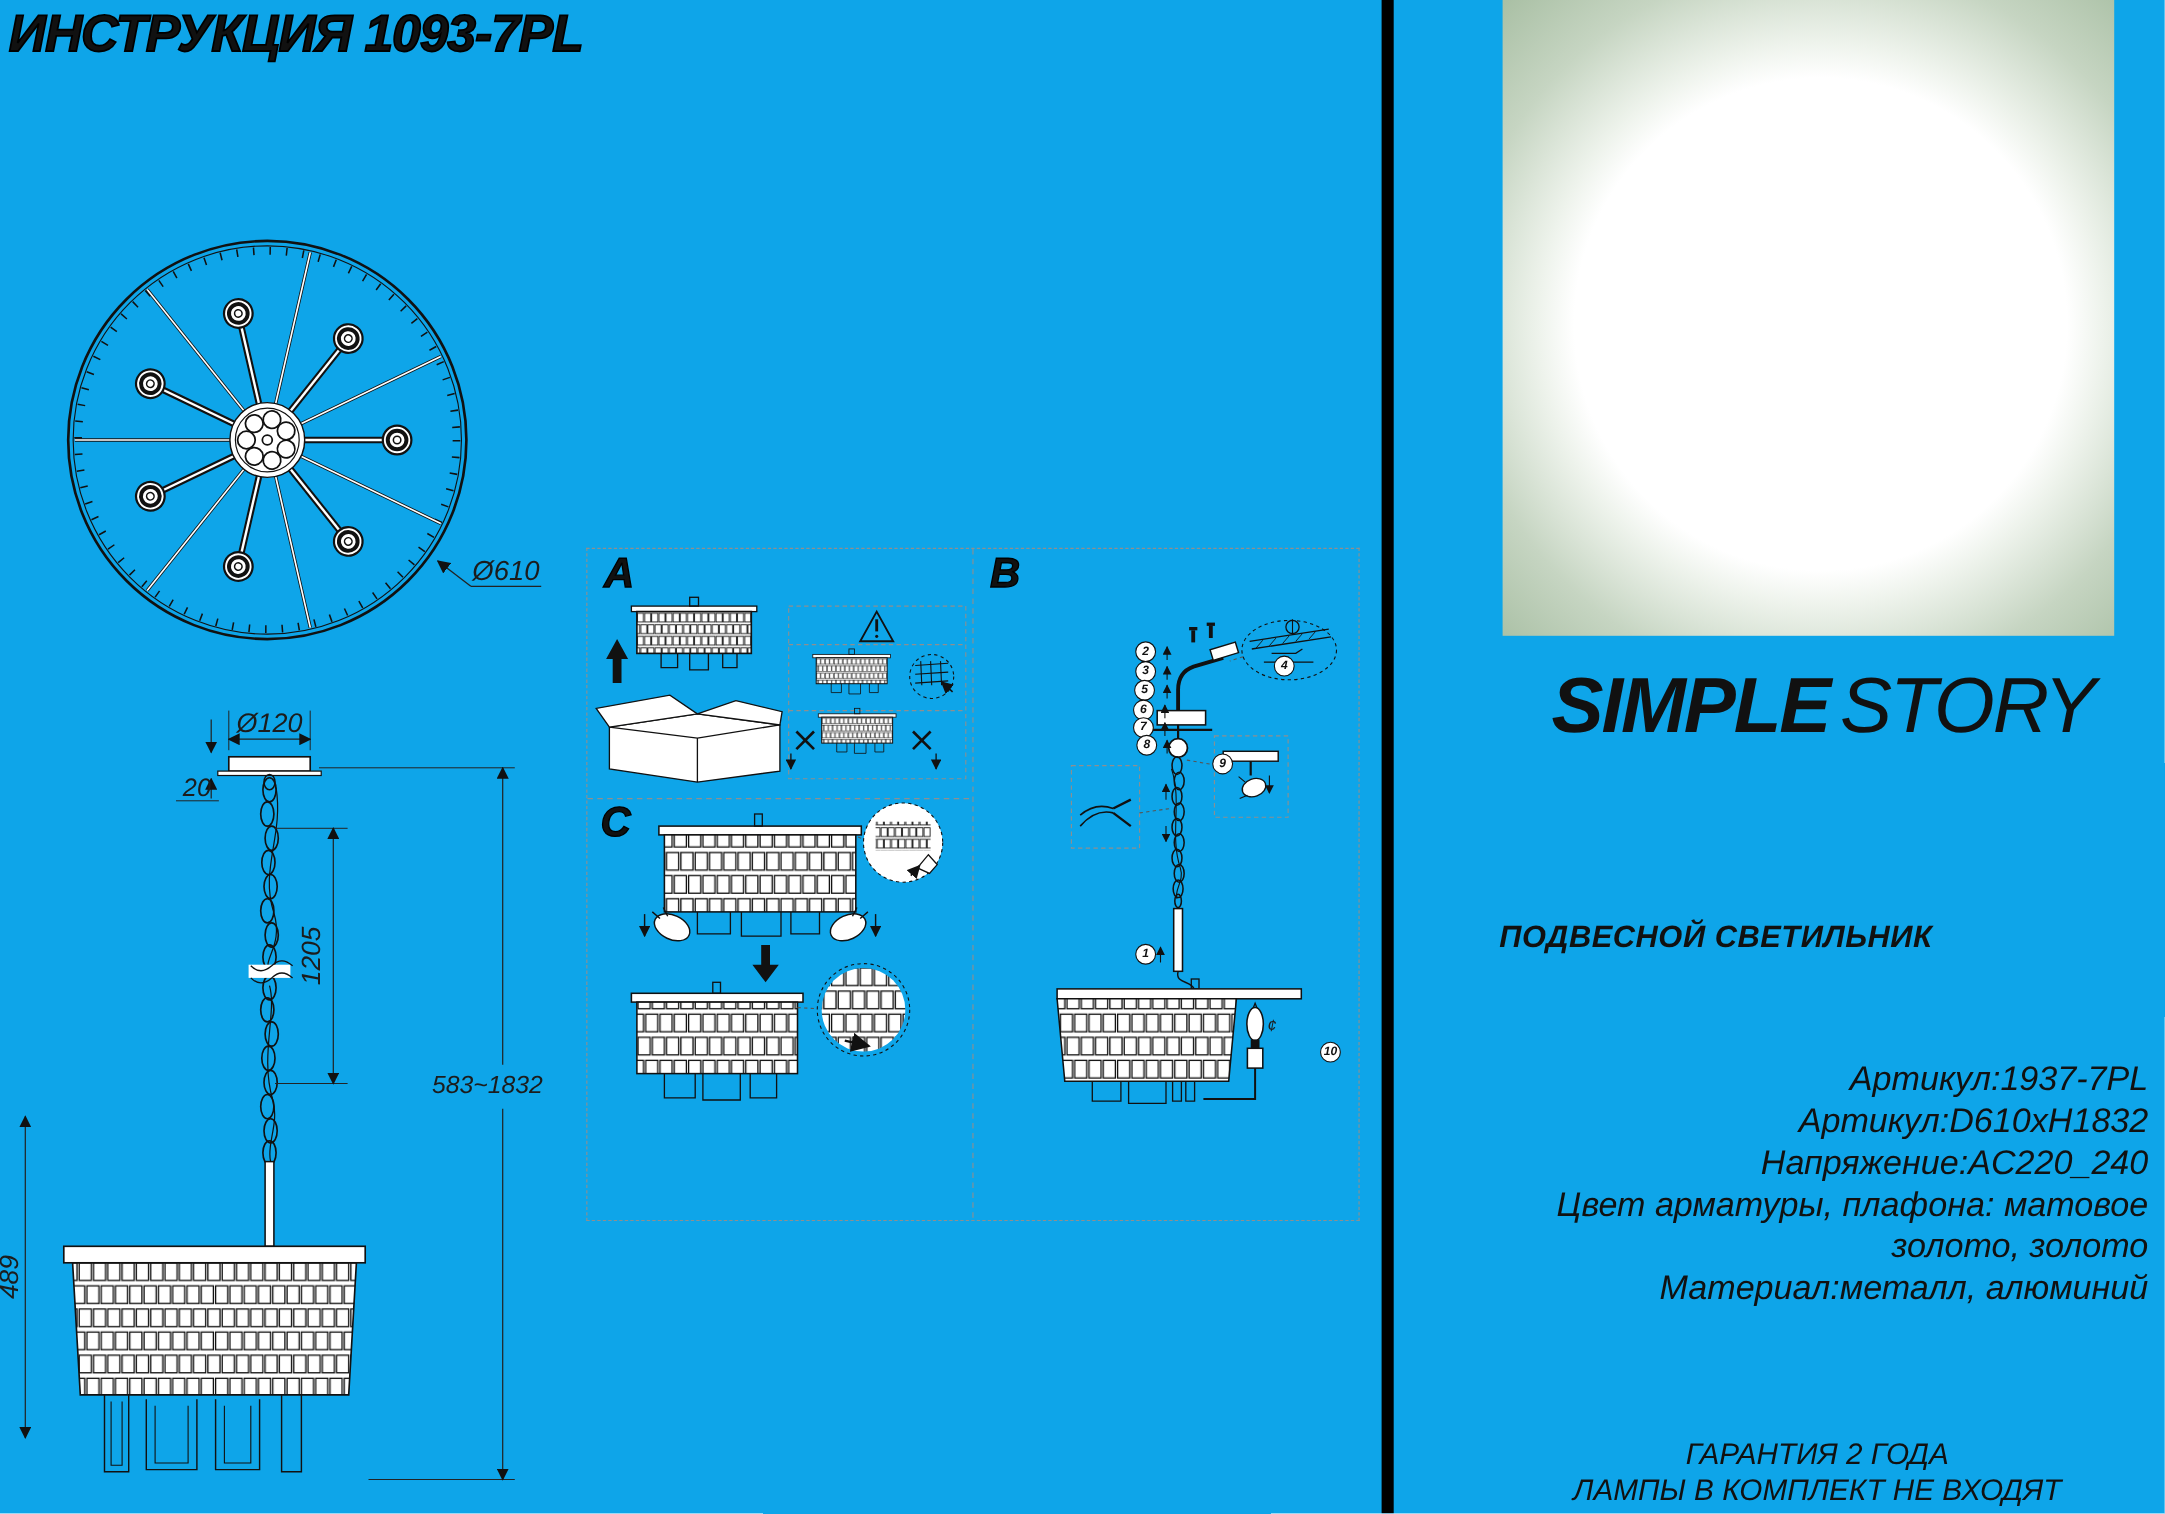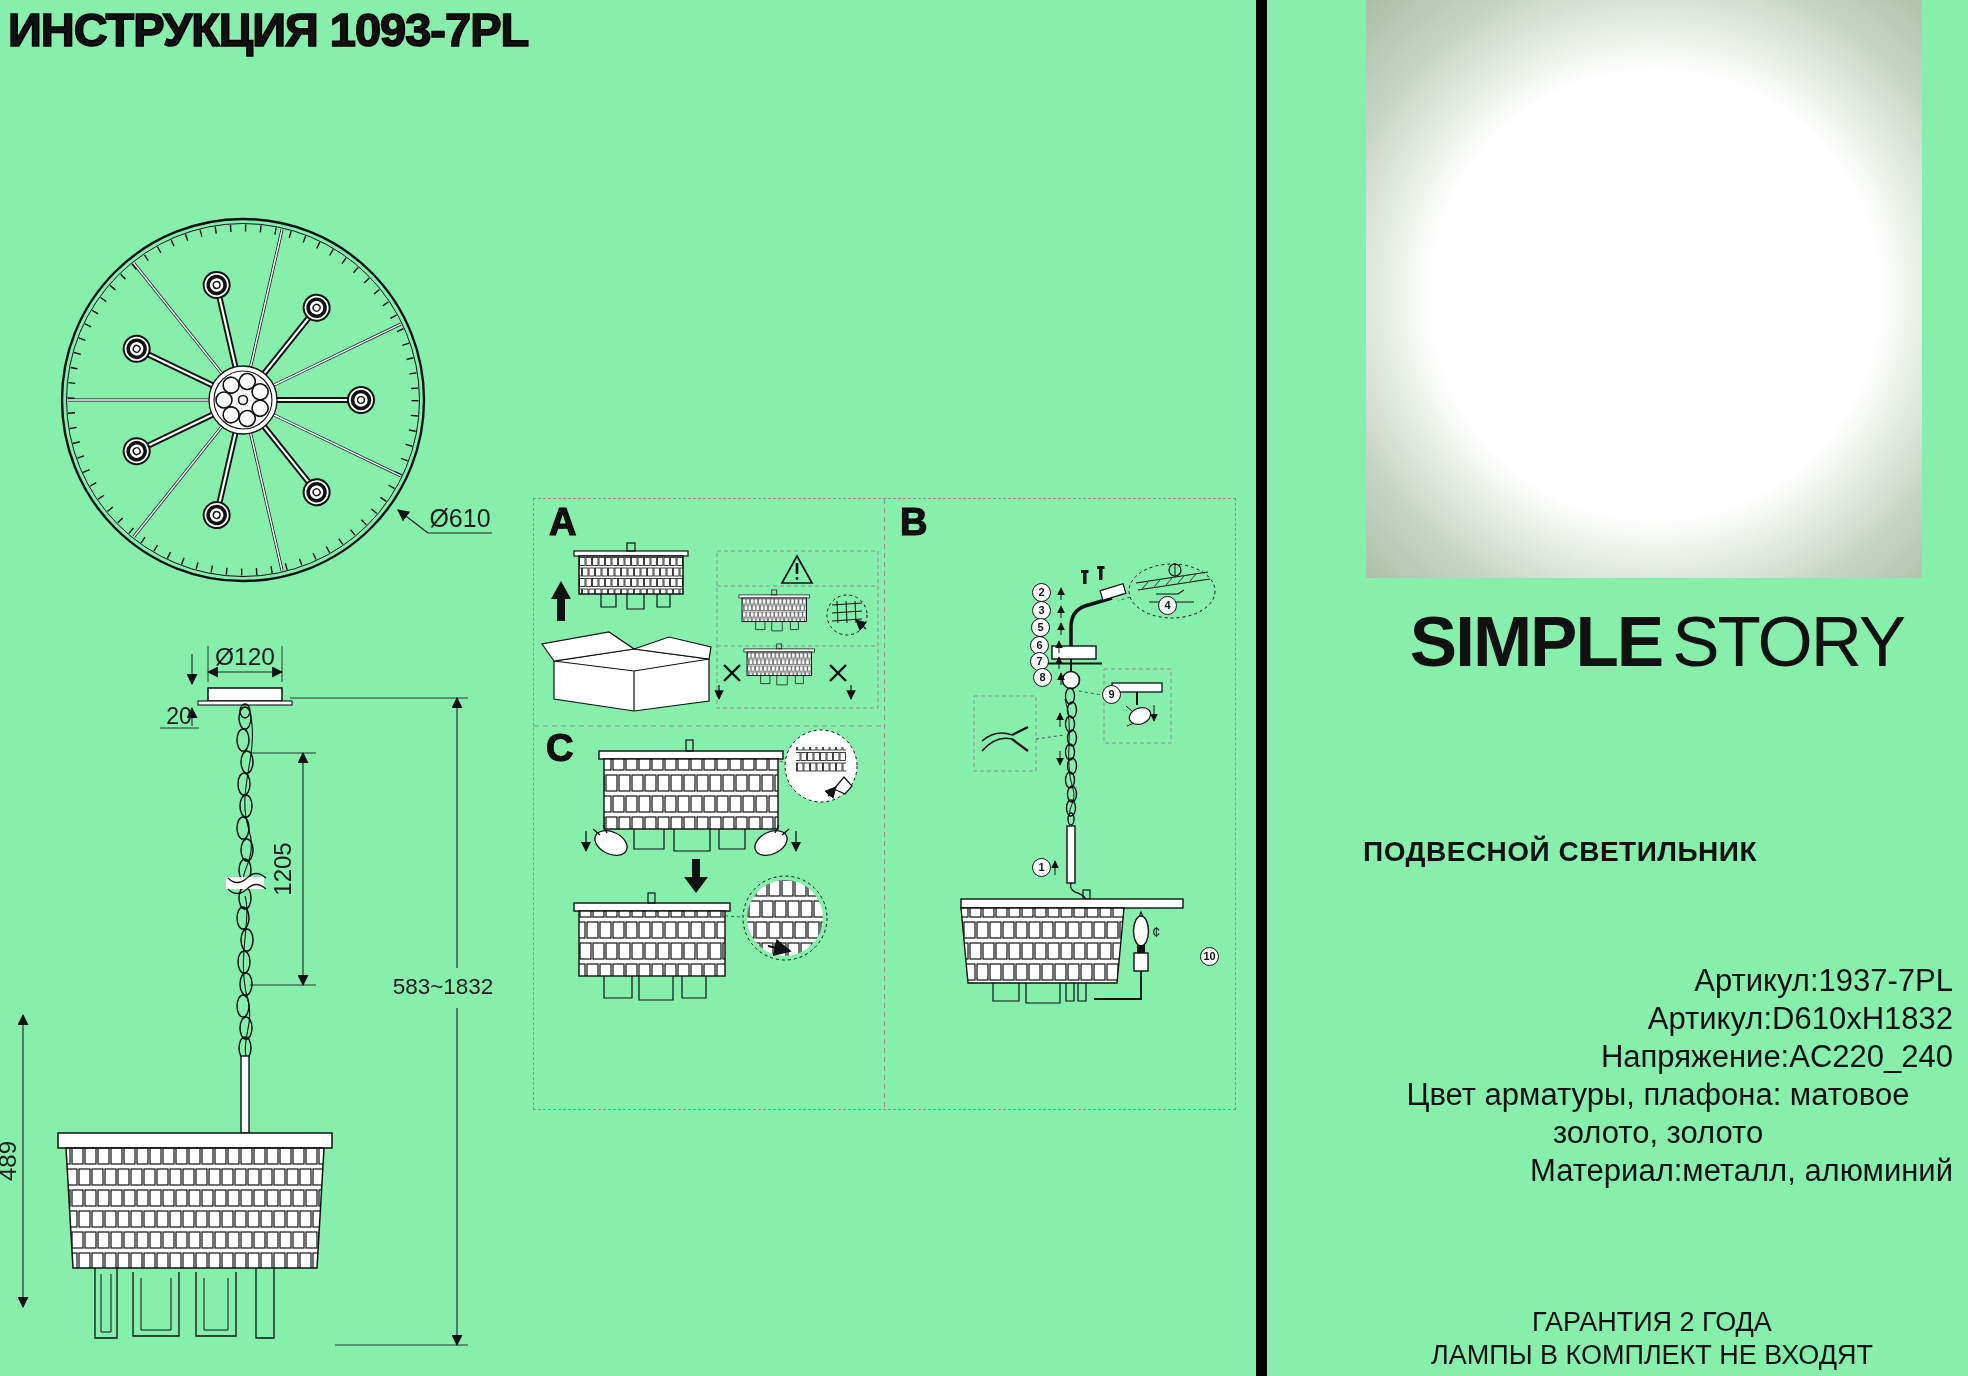--- a/index.html
+++ b/index.html
@@ -1,32 +1,32 @@
 <!DOCTYPE html>
 <html><head>
 <meta charset="utf-8">
 <style>
   html,body{margin:0;padding:0;background:#fff;}
-  .page{position:relative;width:1968px;height:1376px;background:#86efac;overflow:hidden;
-        font-family:"Liberation Sans", sans-serif;color:#111;}
+  .page{position:relative;width:1968px;height:1376px;background:#0ea5e9;overflow:hidden;
+        font-family:"Liberation Sans", sans-serif;color:#111;font-style:italic;}
   .title{position:absolute;left:8px;top:2px;font-size:47px;font-weight:800;
          letter-spacing:-1px;-webkit-text-stroke:1.6px #000;white-space:nowrap;}
   .divider{position:absolute;left:1256px;top:0;width:11px;height:1376px;background:#000;}
   .logo-square{position:absolute;left:1366px;top:0;width:556px;height:578px;
         background:radial-gradient(circle 560px at 52% 51%,
           #ffffff 0px,#ffffff 224px,#eef3ec 256px,#c6d5c2 330px,#a3bb9e 430px,#92af8d 556px);}
   .brand{position:absolute;left:1360px;top:606px;width:594px;text-align:center;
          font-size:71px;letter-spacing:-2px;white-space:nowrap;line-height:1;}
   .brand .b1{font-weight:700;}
   .brand .b2{font-weight:400;margin-left:10px;}
   .product-type{position:absolute;left:1363px;top:836px;font-size:28px;font-weight:700;
          letter-spacing:0.5px;white-space:nowrap;}
   .specs{position:absolute;left:1363px;top:962px;width:590px;font-size:31px;line-height:38px;}
   .spec-row{display:flex;justify-content:flex-end;}
-  .spec-right{text-align:center;}
+  .spec-right{text-align:right;}
   .footer{position:absolute;left:1426px;top:1306px;width:452px;text-align:center;
           font-size:27px;line-height:33px;white-space:nowrap;}
   .instr{position:absolute;left:533px;top:498px;width:703px;height:612px;
          border:1px dashed #8f8f8f;box-sizing:border-box;}
   .plabel{position:absolute;font-size:38px;font-weight:800;-webkit-text-stroke:1.2px #000;}
   .circ{position:absolute;width:19px;height:19px;border:1.5px solid #111;border-radius:50%;
         display:flex;align-items:center;justify-content:center;font-size:11px;font-weight:bold;
         background:#fff;box-sizing:border-box;line-height:1;}
   svg{position:absolute;overflow:visible;}
   svg text{font-family:"Liberation Sans", sans-serif;fill:#1c1c1c;}

